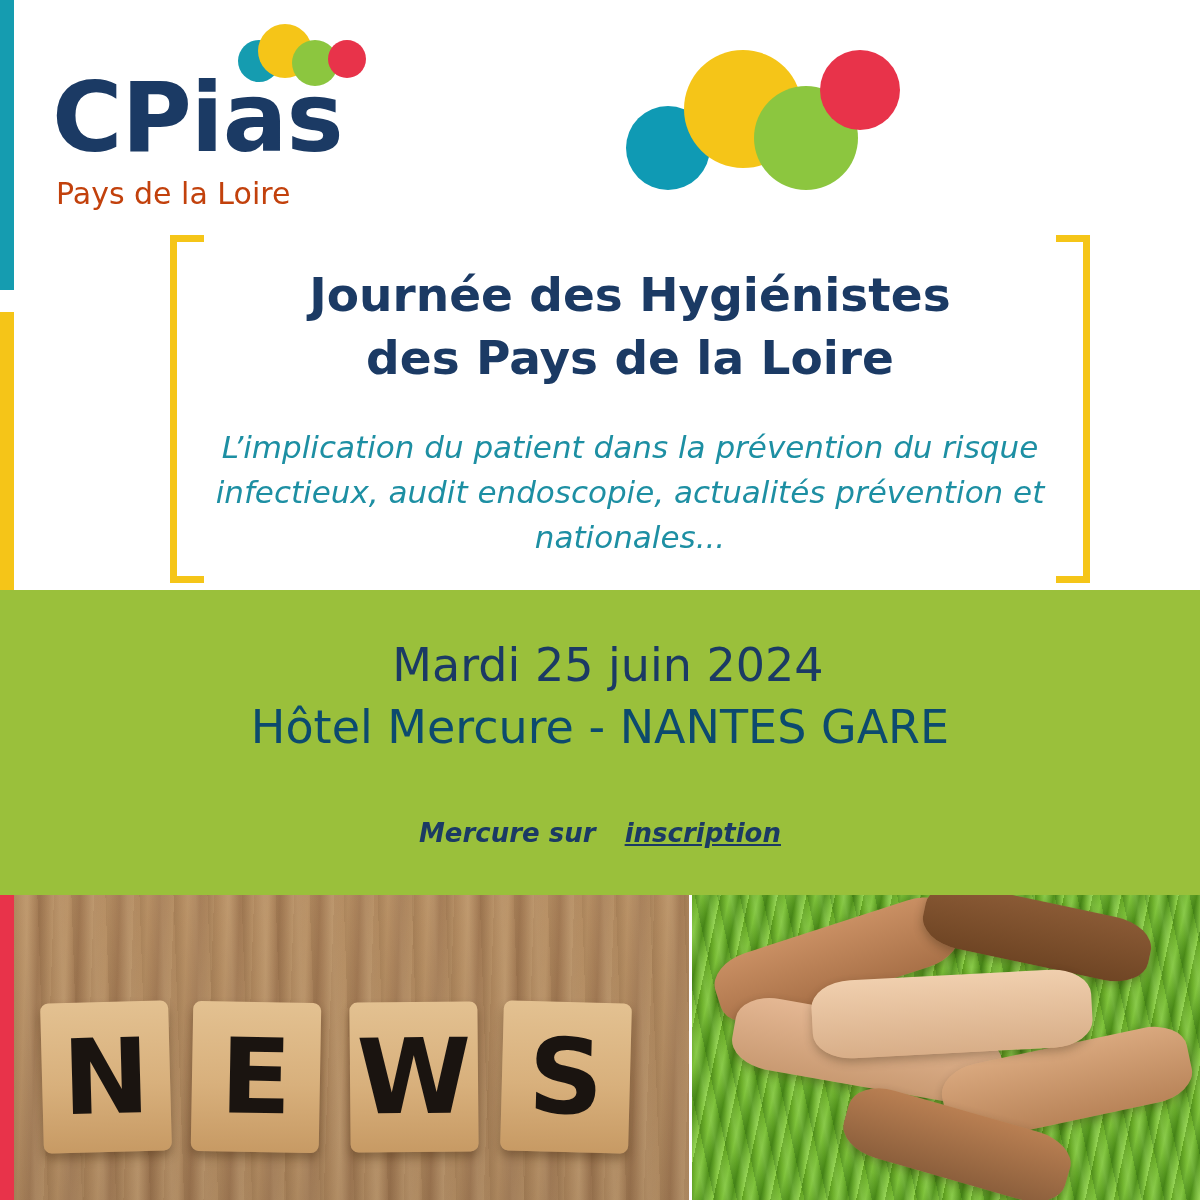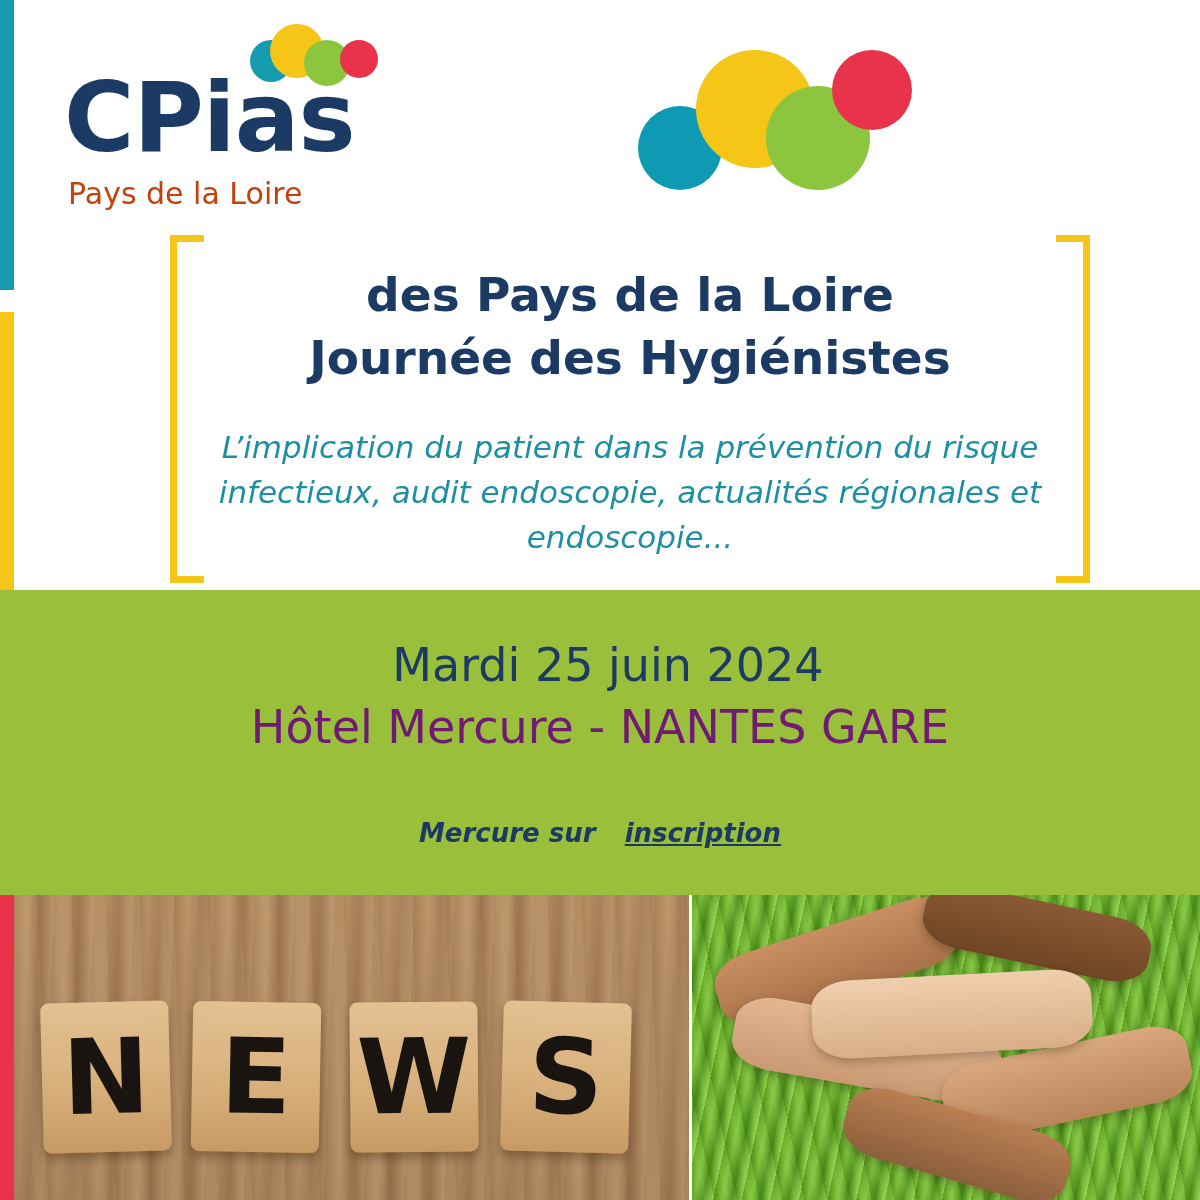--- a/index.html
+++ b/index.html
@@ -32,21 +32,20 @@
   .rail-yellow { top: 312px; height: 278px; background: #f5c518; }
   .rail-green  { top: 590px; height: 305px; background: #9ac03b; }
   .rail-red    { top: 895px; height: 305px; background: #e8334a; }
 
   
   .header {
     position: absolute;
     top: 0; left: 0;
     width: 956px;
     height: 220px;
-    margin-left: 12px;
   }
 
   
   .logo {
     position: absolute;
     left: 52px;
     top: 18px;
     width: 330px;
     height: 185px;
   }
@@ -171,21 +170,21 @@
     color: #1b3a64;
     font-family: "DejaVu Sans", sans-serif;
     margin-left: 8px;
   }
   .band-venue {
     position: absolute;
     left: 0; top: 110px;
     width: 1200px;
     text-align: center;
     font-size: 46px;
-    color: #701a75;
+    color: #0c4a6e;
     font-family: "DejaVu Sans", sans-serif;
   }
   .band-free {
     position: absolute;
     left: 0; top: 228px;
     width: 1200px;
     text-align: center;
     font-size: 26px;
     font-weight: 700;
     font-style: italic;
@@ -310,25 +309,25 @@
 
   <div class="title-block">
     <div class="bracket bracket-left">
         <span class="foot"></span>
       </div>
     <div class="bracket bracket-right">
         <span class="foot"></span>
       </div>
 
     <div class="title">
+      <div>Journée des Hygiénistes</div>
       <div>des Pays de la Loire</div>
-      <div>Journée des Hygiénistes</div>
-    </div>
-
-    <div class="subtitle">L’implication du patient dans la prévention du risque infectieux, audit endoscopie, actualités régionales et endoscopie...</div>
+    </div>
+
+    <div class="subtitle">L’implication du patient dans la prévention du risque infectieux, audit endoscopie, actualités prévention et nationales...</div>
   </div>
 
   <div class="band">
     <div class="band-date">Mardi 25 juin 2024</div>
     <div class="band-venue">Hôtel Mercure - NANTES GARE</div>
     <div class="band-free">
       <span>Mercure sur </span><span class="link">inscription</span>
     </div>
   </div>
 

